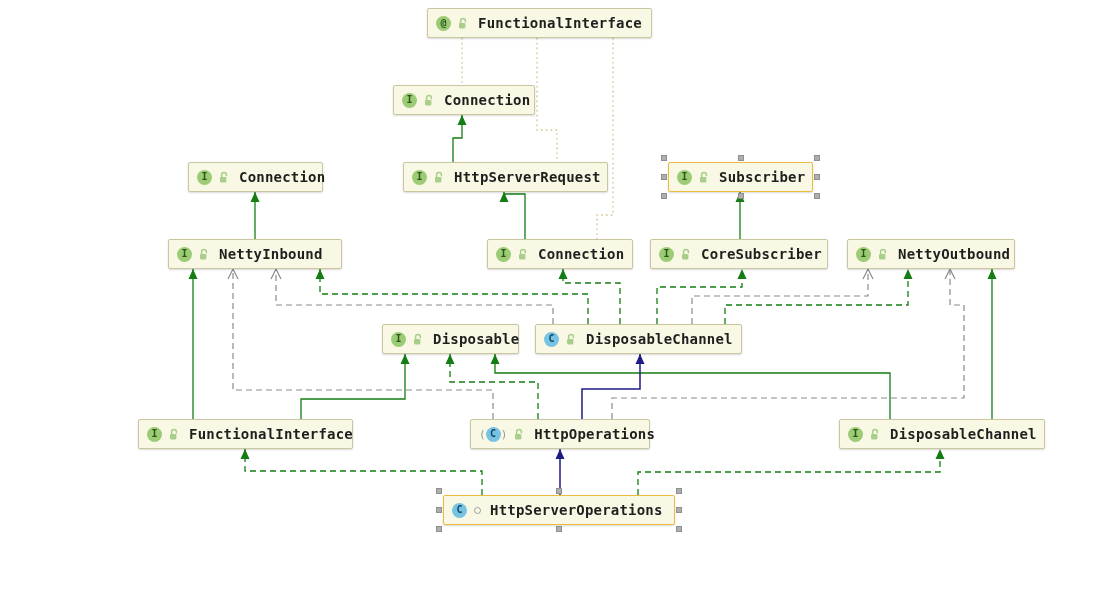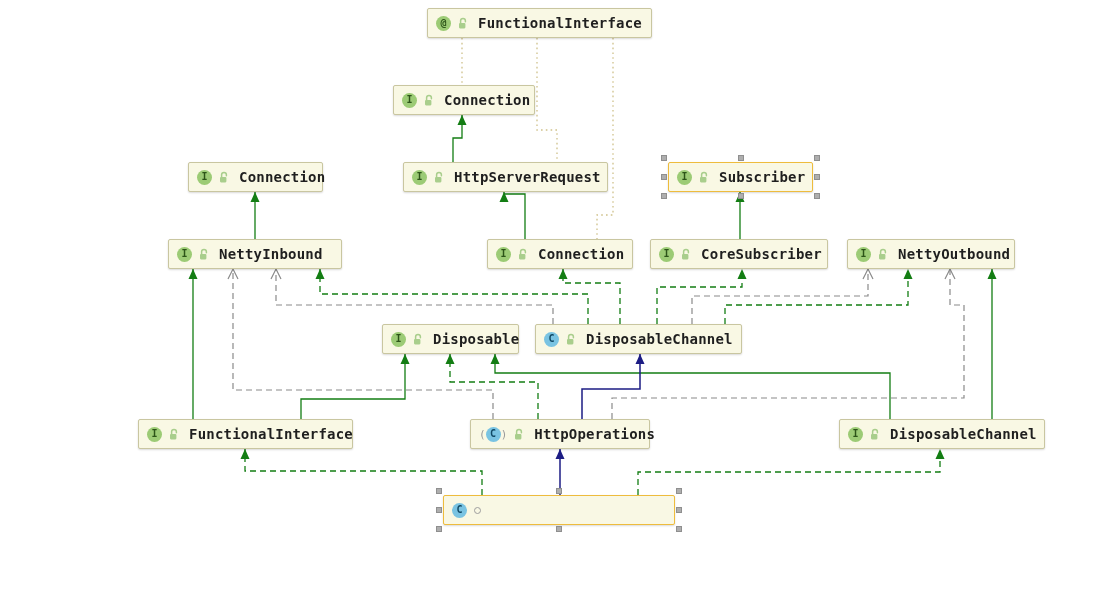--- a/index.html
+++ b/index.html
@@ -220,20 +220,21 @@
           <svg width="12" height="13" viewBox="0 0 12 13">
             <path d="M3.6 6V3.8a2.4 2.4 0 0 1 4.8 0V4.7" fill="none" stroke="#a9ce8c" stroke-width="1.5" stroke-linecap="round"></path>
             <rect x="2" y="6" width="6.4" height="5.4" rx="1.1" fill="#a9ce8c"></rect>
           </svg>
         </span>
         <span class="label">DisposableChannel</span>
       </div>
       <div class="node selected" style="left: 443px; top: 495px; width: 232px; height: 30px;">
         <span class="kind-icon kind-class">C</span>
         <span class="vis-package"></span>
+        <span class="label">HttpServerOperations</span>
         <span class="handle" style="left: -8px; top: -8px;"></span>
         <span class="handle" style="left: 50%; margin-left: -3px; top: -8px;"></span>
         <span class="handle" style="right: -8px; top: -8px;"></span>
         <span class="handle" style="left: -8px; top: 50%; margin-top: -3px;"></span>
         <span class="handle" style="right: -8px; top: 50%; margin-top: -3px;"></span>
         <span class="handle" style="left: -8px; bottom: -8px;"></span>
         <span class="handle" style="left: 50%; margin-left: -3px; bottom: -8px;"></span>
         <span class="handle" style="right: -8px; bottom: -8px;"></span>
       </div>
     </div>

